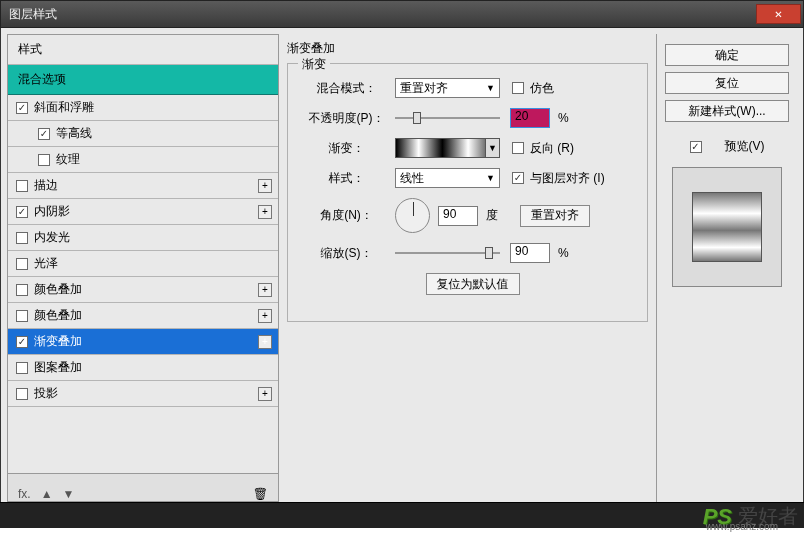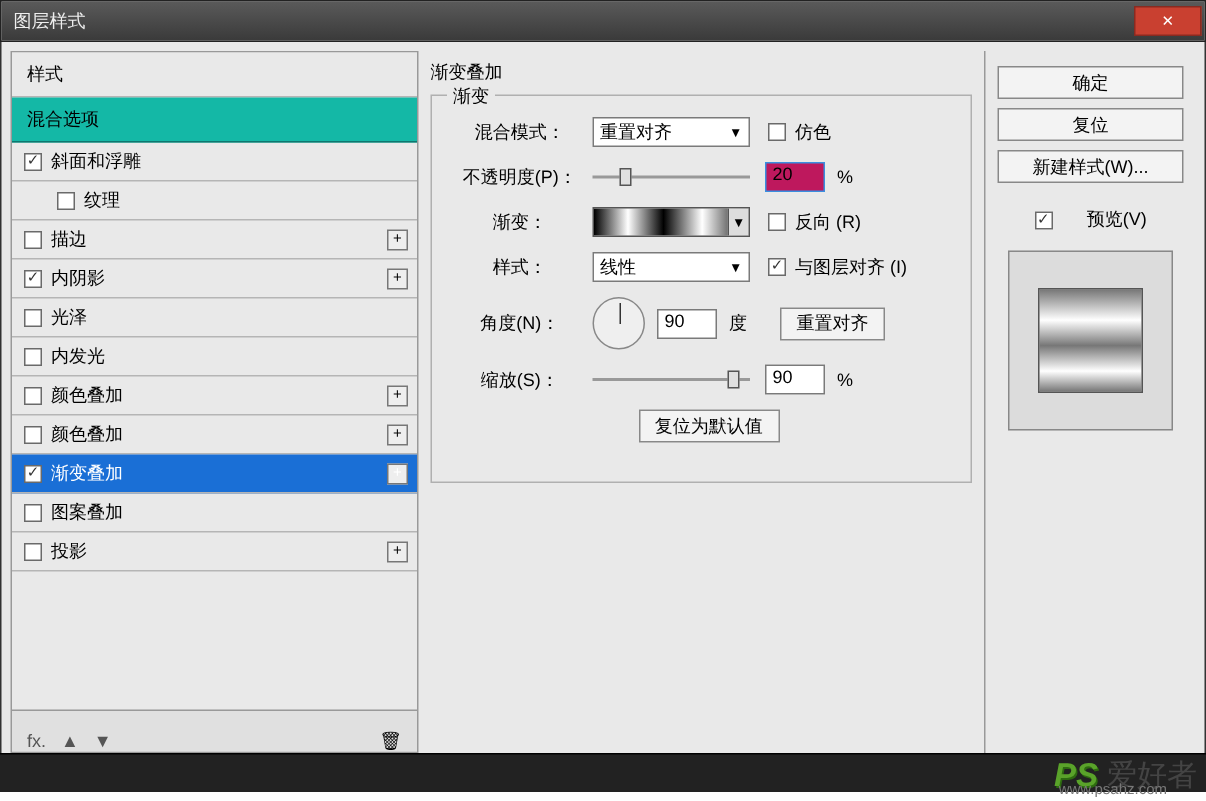--- a/index.html
+++ b/index.html
@@ -67,20 +67,26 @@
     <div class="leftheader2">混合选项</div>
     <div class="effectlist" id="effectlist">
         <div class="effrow">
           <div class="lhs">
             <span class="chk checked"></span>
             <span>斜面和浮雕</span>
           </div>
         </div>
         <div class="effrow indent">
           <div class="lhs">
+            <span class="chk checked"></span>
+            <span>等高线</span>
+          </div>
+        </div>
+        <div class="effrow indent">
+          <div class="lhs">
             <span class="chk"></span>
             <span>纹理</span>
           </div>
         </div>
         <div class="effrow">
           <div class="lhs">
             <span class="chk"></span>
             <span>描边</span>
           </div>
           <span class="plusbtn">+</span>
@@ -88,27 +94,27 @@
         <div class="effrow">
           <div class="lhs">
             <span class="chk checked"></span>
             <span>内阴影</span>
           </div>
           <span class="plusbtn">+</span>
         </div>
         <div class="effrow">
           <div class="lhs">
             <span class="chk"></span>
+            <span>内发光</span>
+          </div>
+        </div>
+        <div class="effrow">
+          <div class="lhs">
+            <span class="chk"></span>
             <span>光泽</span>
-          </div>
-        </div>
-        <div class="effrow">
-          <div class="lhs">
-            <span class="chk"></span>
-            <span>内发光</span>
           </div>
         </div>
         <div class="effrow">
           <div class="lhs">
             <span class="chk"></span>
             <span>颜色叠加</span>
           </div>
           <span class="plusbtn">+</span>
         </div>
         <div class="effrow">

